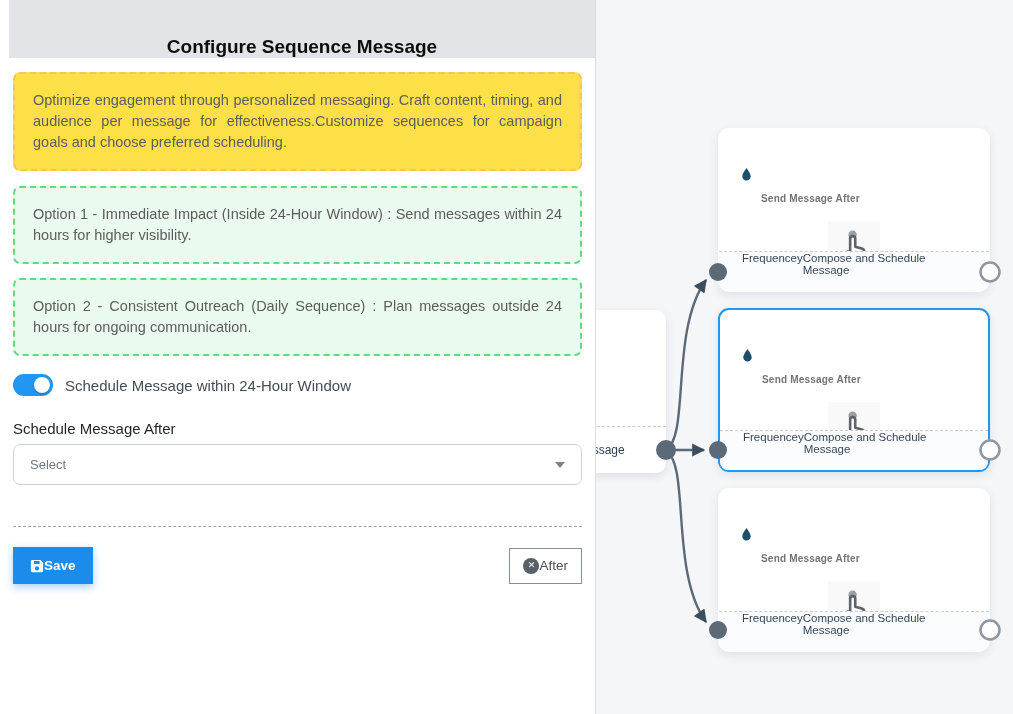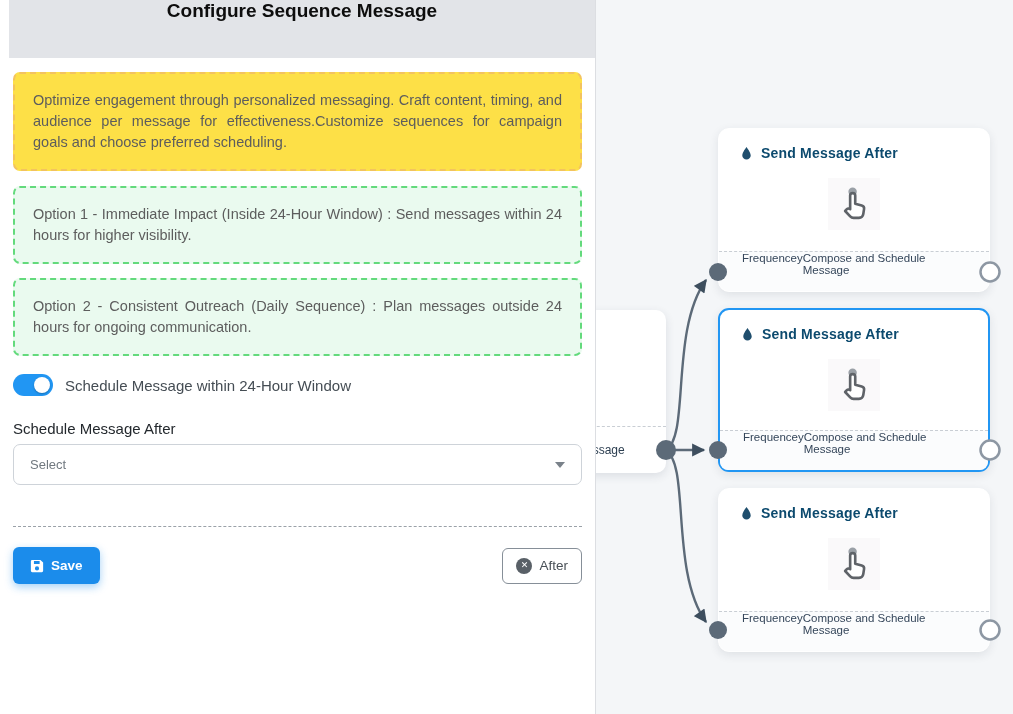--- a/index.html
+++ b/index.html
@@ -11,21 +11,21 @@
   
   .flow { position:absolute; inset:0; background:#f4f6f8; z-index:1; }
   .node-card {
     position:absolute; left:718px; width:272px; height:164px;
     background:#fff; border-radius:11px; border:1px solid #fff;
     box-shadow:0 3px 10px rgba(40,50,70,.10);
   }
   .node-card.selected { border:2px solid #2196f3; }
   #node-0 { top:128px; } #node-1 { top:308px; } #node-2 { top:488px; }
   .node-header { display:flex; align-items:center; gap:7px; padding:16px 18px 0 20px; }
-  .node-title { color:#0c4a6e; font-size:14px; font-weight:700; letter-spacing:.2px; }
+  .node-title { color:#737373; font-size:10px; font-weight:700; letter-spacing:.2px;margin-top:48px; }
   .node-body { height:78px; display:flex; align-items:center; justify-content:center; margin-top:4px; }
   .tap-box { width:52px; height:52px; background:#faf9fa; display:flex; align-items:center; justify-content:center; }
   .node-footer {
     position:absolute; left:0; right:0; bottom:0; height:40px;
     border-top:1px dashed #c9ced4; background:#fbfcfd;
     border-radius:0 0 10px 10px;
     display:flex; justify-content:space-between;
     padding:0 17px 0 23px;
   }
   .node-card.selected .node-footer { border-radius:0 0 8px 8px; }
@@ -43,21 +43,21 @@
   .source-footer span { color:#2c3e50; font-size:12px; white-space:nowrap; }
 
   .edges { position:absolute; inset:0; pointer-events:none; z-index:3; }
 
   
   .panel {
     position:absolute; left:0; top:0; width:596px; height:714px;
     background:#fff; z-index:10; border-right:1px solid #dcdee2;
   }
   .panel-header {
-    height:58px; background:#e2e4e8; display:flex; align-items:flex-start; justify-content:center;margin-left:9px;
+    height:58px; background:#e2e4e8; display:flex; align-items:flex-end; justify-content:center;margin-left:9px;
   }
   .panel-title { font-size:19px; font-weight:700; color:#0d0d0d; }
   .panel-body { padding:14px 13px 0 13px; }
 
   .notice {
     border-radius:7px; padding:16px 18px; font-size:14.5px; line-height:1.45;
     color:#5d5d5d; text-align:justify;
   }
   .notice.warning { background:#fde047; border:2px dashed #f3c35f; margin-bottom:15px; }
   .notice.success { background:#eafaef; border:2px dashed #63da7c; margin-bottom:14px; }
@@ -86,21 +86,21 @@
   }
   .select-value { font-size:13px; color:#70787f; }
   .caret-down {
     width:0; height:0; border-left:5px solid transparent; border-right:5px solid transparent;
     border-top:6px solid #7a828a;
   }
 
   .divider { margin-top:41px; border-top:1px dashed #9aa1a8; }
 
   .btn-row { margin-top:20px; display:flex; align-items:center; justify-content:space-between; }
-  .btn { display:inline-flex; align-items:center; gap:7px; border-radius:6px; font-size:13.5px; cursor:pointer;justify-content:space-between; }
+  .btn { display:inline-flex; align-items:center; border-radius:0; font-size:13.5px; cursor:pointer;justify-content:space-between; }
   .btn-save {
     background:#1b8ceb; color:#fff; font-weight:700; border:none; padding:0 17px; height:37px;
     box-shadow:0 3px 8px rgba(27,140,235,.40);
   }
   .btn-close {
     background:#fff; color:#495057; border:1px solid #868f98; padding:0 13px; height:36px;
   }
   .close-glyph {
     width:16px; height:16px; border-radius:50%; background:#596067; color:#fff;
     display:inline-flex; align-items:center; justify-content:center; font-size:9px; line-height:1;

